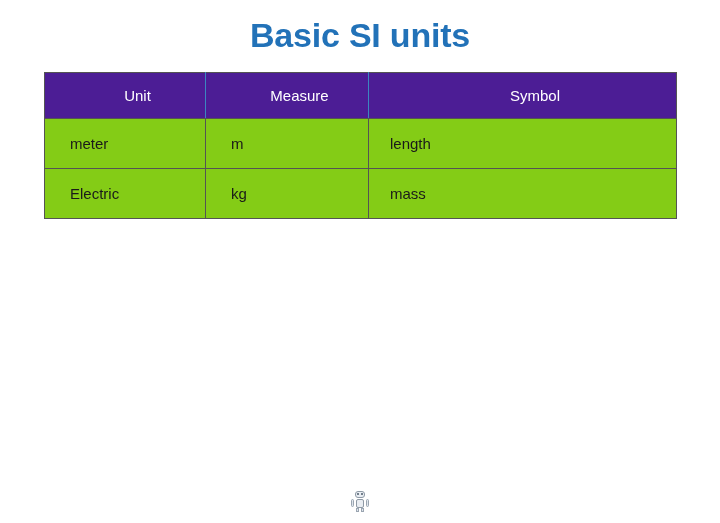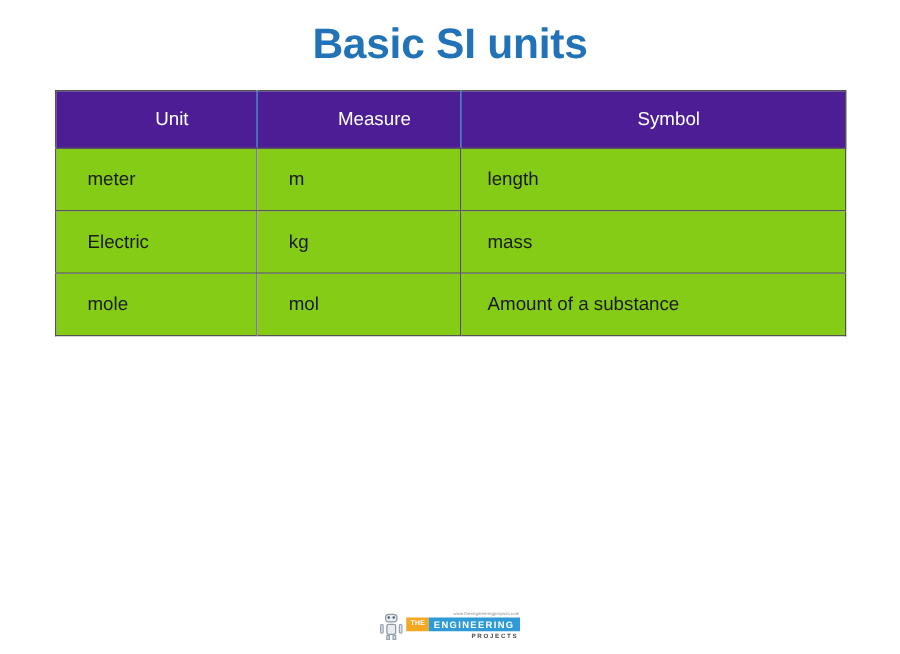--- a/index.html
+++ b/index.html
@@ -235,42 +235,29 @@
       <tr>
         <td>meter</td>
         <td>m</td>
         <td>length</td>
       </tr>
       <tr>
         <td>Electric</td>
         <td>kg</td>
         <td>mass</td>
       </tr>
-      <tr>
-        <td>mole</td>
-        <td>mol</td>
-        <td>Amount of a substance</td>
-      </tr>
     </tbody>
   </table>
 
   <div class="footer-logo">
     <div class="logo-robot">
       <div class="r-arm-l"></div>
       <div class="r-arm-r"></div>
       <div class="r-head"></div>
       <div class="r-eye-l"></div>
       <div class="r-eye-r"></div>
       <div class="r-body"></div>
       <div class="r-leg-l"></div>
       <div class="r-leg-r"></div>
     </div>
-    <div class="logo-stack">
-      <div class="logo-url">www.theengineeringprojects.com</div>
-      <div class="logo-mainrow">
-        <div class="logo-the">THE</div>
-        <div class="logo-engineering">ENGINEERING</div>
-      </div>
-      <div class="logo-projects">PROJECTS</div>
-    </div>
   </div>
 
 </div>
 
 </body></html>

